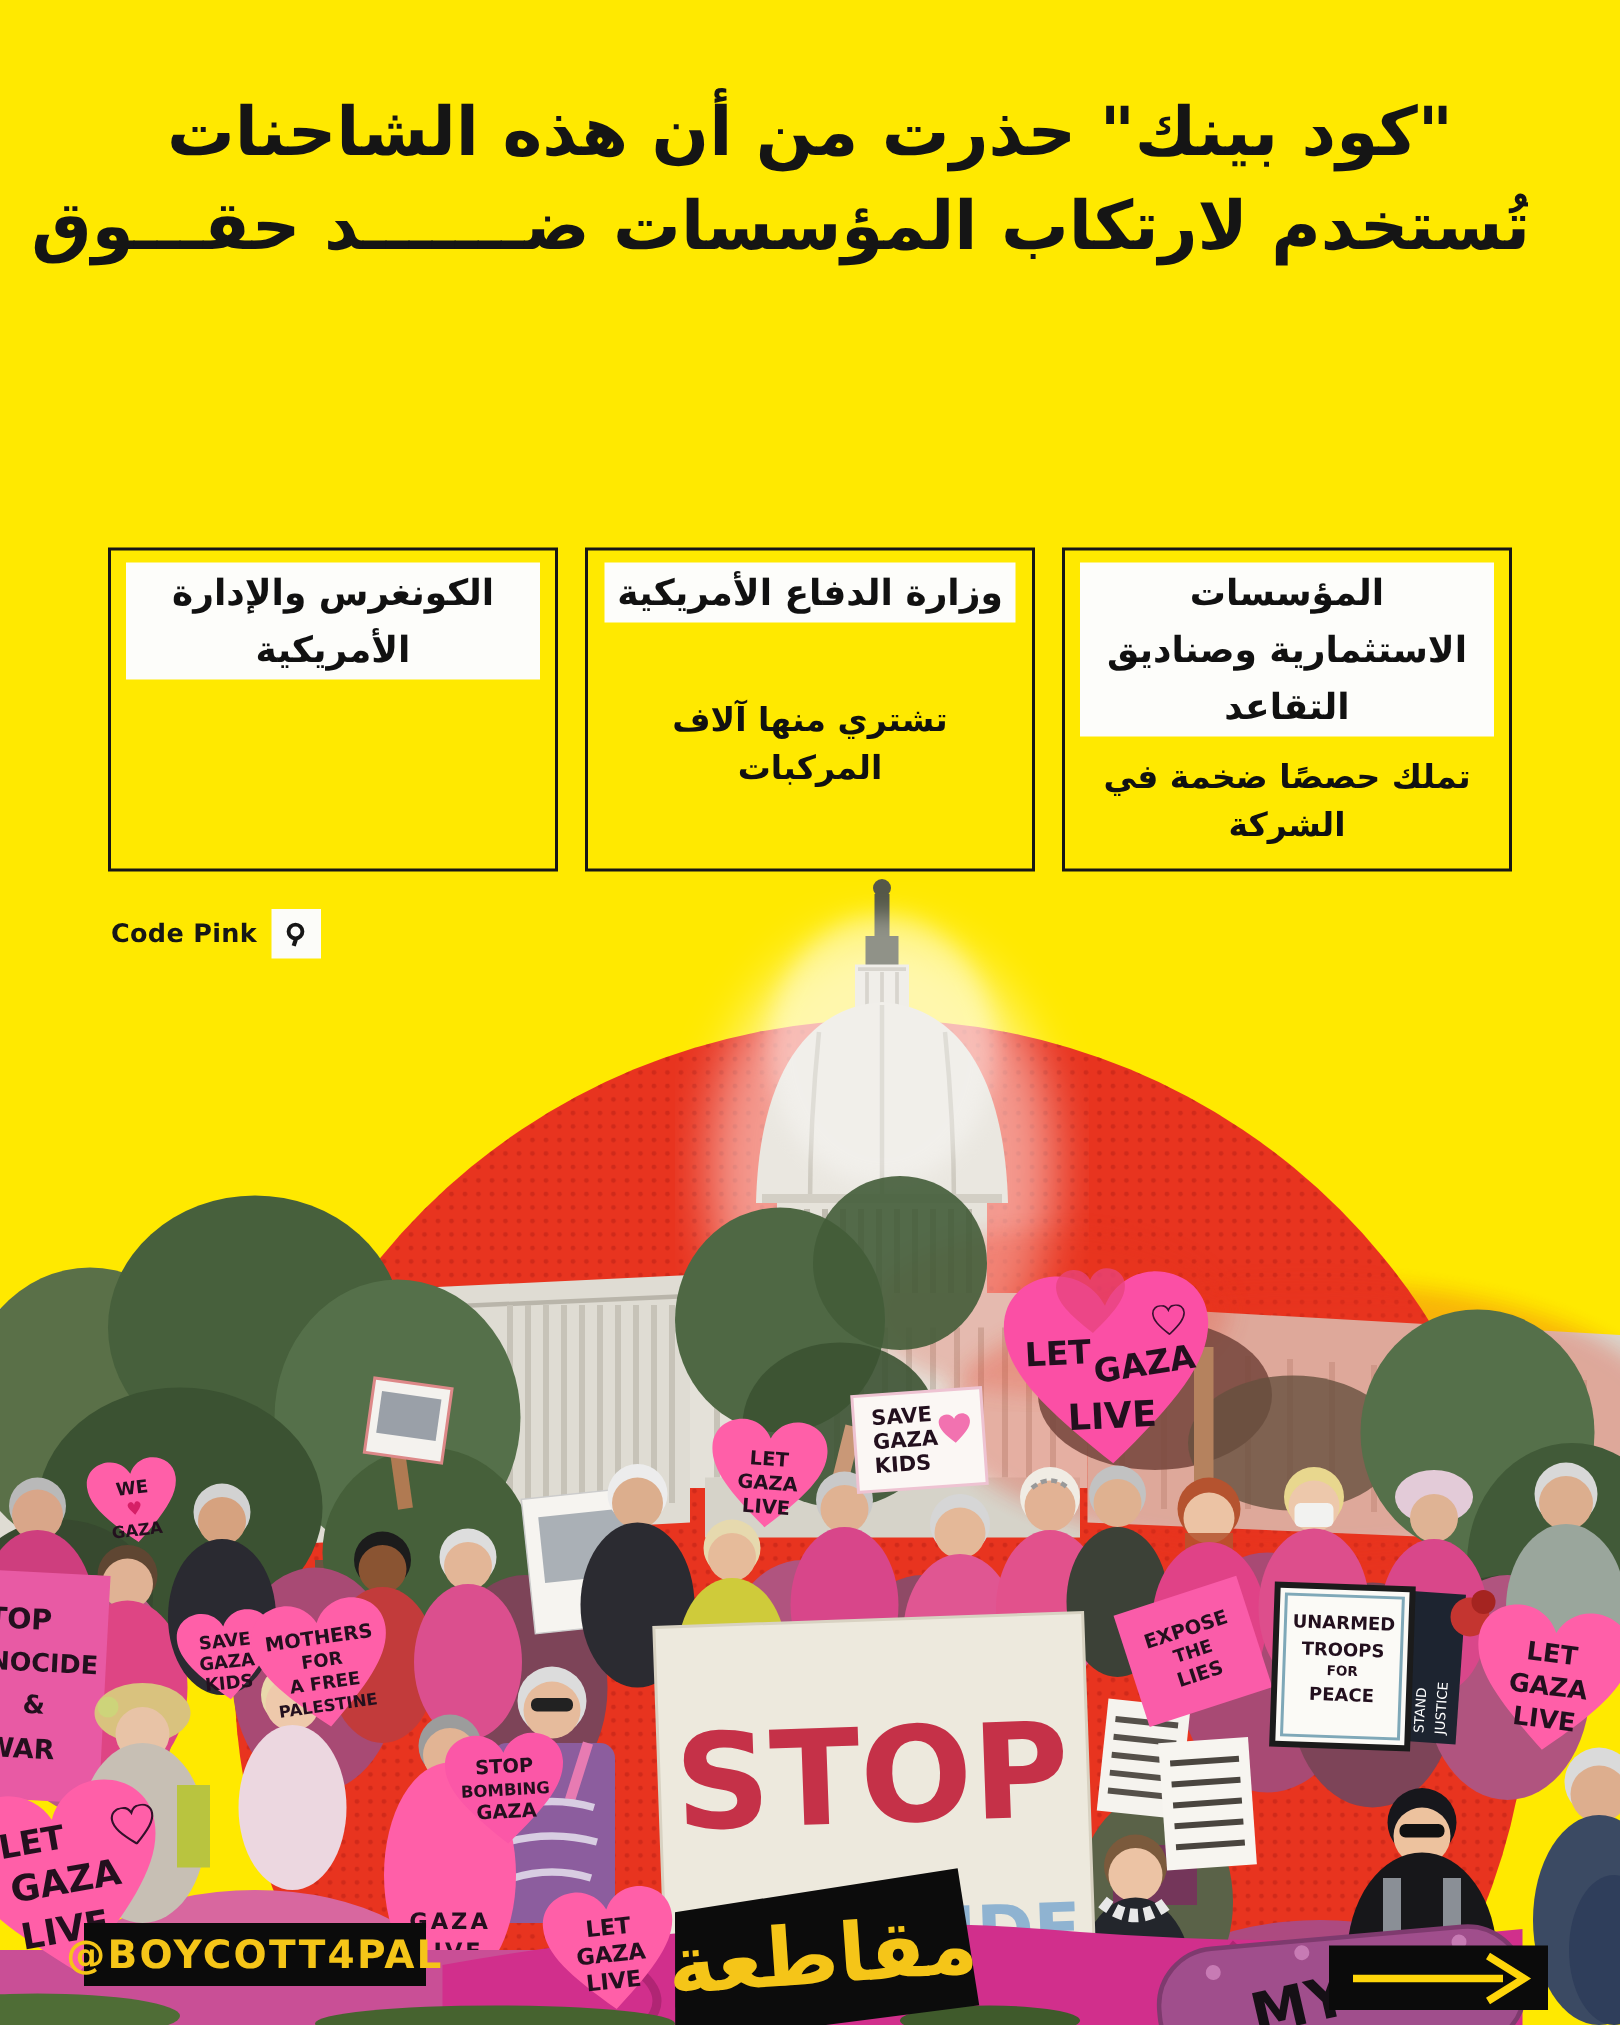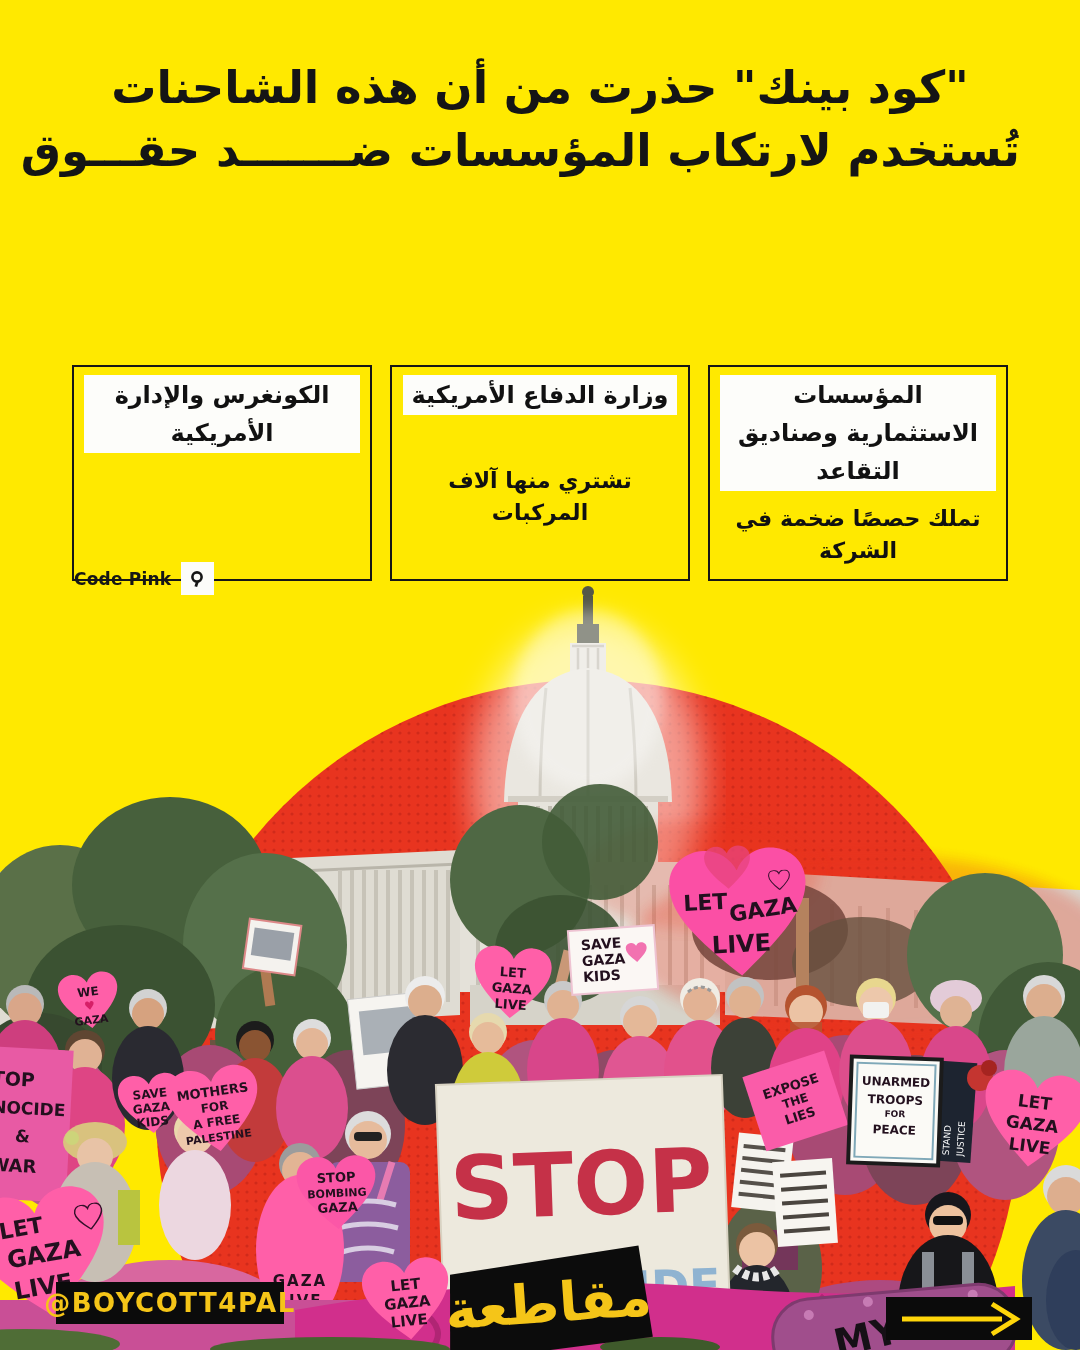--- a/index.html
+++ b/index.html
@@ -27,21 +27,21 @@
   .card-title{
     font-size:24px;font-weight:700;line-height:38px;display:inline;
     background:#fdfdfa;padding:1px 8px;
     -webkit-box-decoration-break:clone;box-decoration-break:clone;
   }
   .card-body{
     font-size:22px;font-weight:700;line-height:32px;
     margin:auto 0;padding-top:12px;max-width:250px;
   }
   .credit{
-    position:absolute;top:562px;left:74px;
+    position:absolute;top:606px;left:74px;
     display:flex;align-items:center;gap:10px;
   }
   .credit-label{font-size:17px;font-weight:700;color:#161616;letter-spacing:.2px;}
   .credit-iconbox{
     width:33px;height:33px;background:#fcfcf9;
     display:flex;align-items:center;justify-content:center;
   }
   svg{display:block;}
   .scene{position:absolute;left:0;top:0;}
   text{font-family:"DejaVu Sans",sans-serif;}

